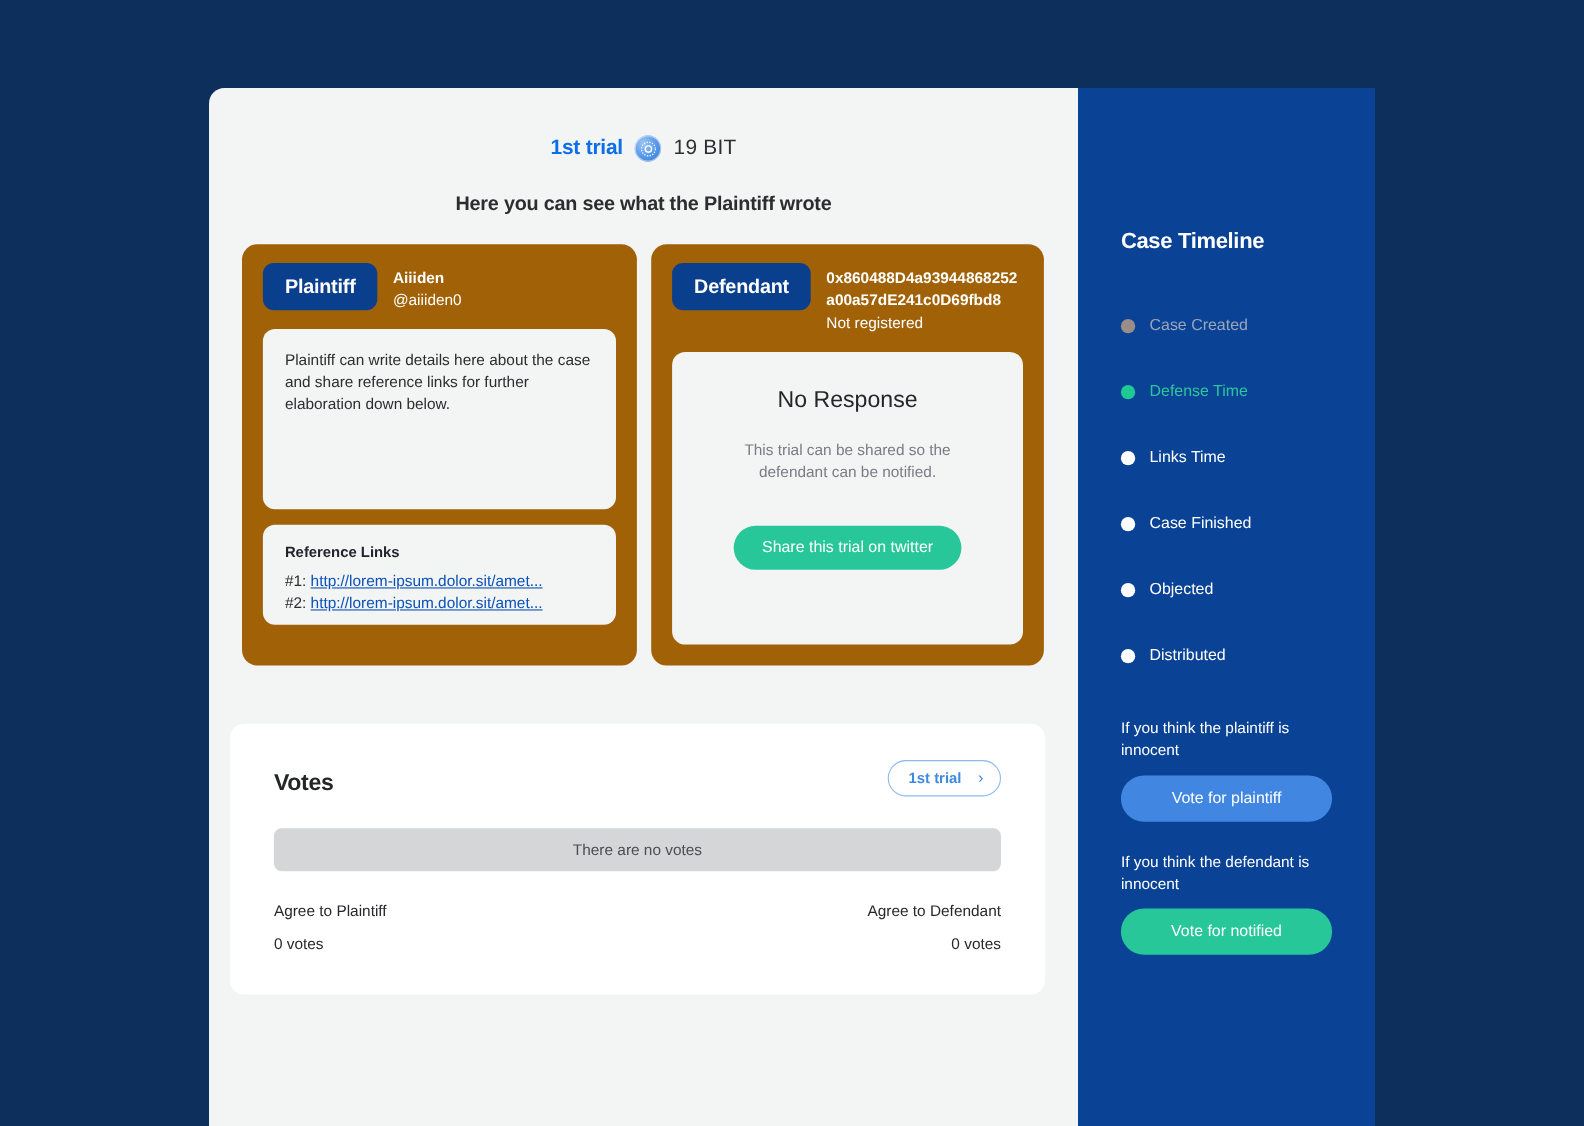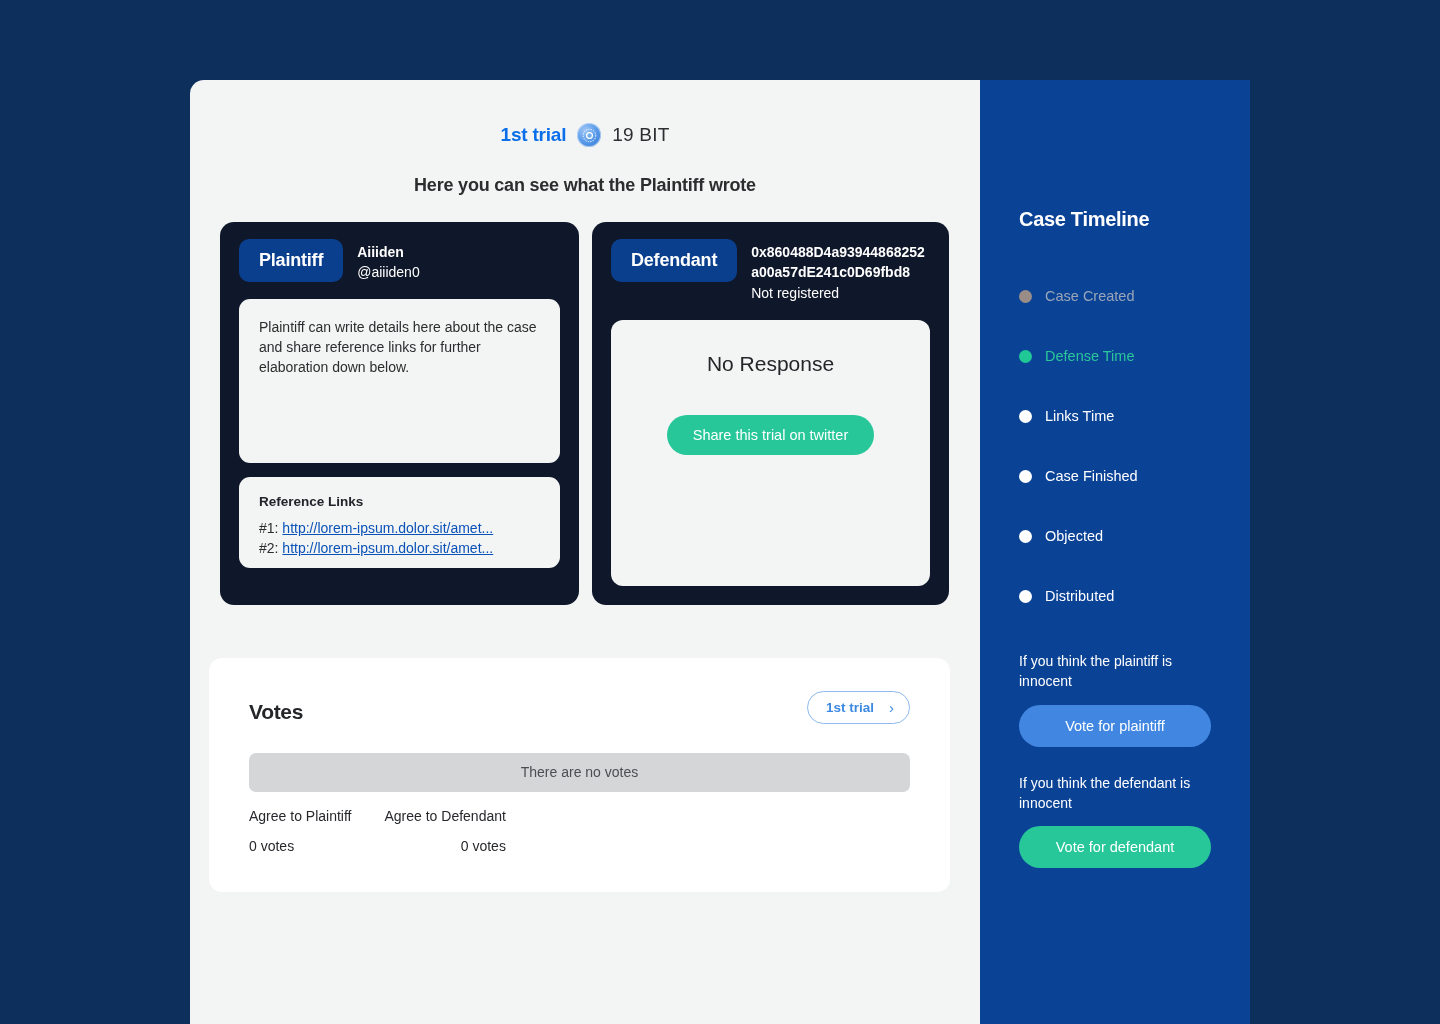--- a/index.html
+++ b/index.html
@@ -65,21 +65,21 @@
   }
 
   
   .parties {
     display:flex;
     gap:13px;
     padding:0 30px;
     margin-top:26px;
   }
   .party-card {
-    background:#0f172a;
+    background:#a16207;
     border-radius:14px;
     padding:17px 19px 19px;
     flex:1;
     min-width:0;
   }
   .party-card.plaintiff { width:359px; flex:0 0 359px; }
   .party-card.defendant { width:357px; flex:0 0 357px; }
 
   .party-head { display:flex; align-items:flex-start; gap:14px; }
   .party-badge {
@@ -184,23 +184,23 @@
   .vote-bar {
     margin-top:29px;
     background:#d4d6d8;
     border-radius:7px;
     height:39px;
     display:flex; align-items:center; justify-content:center;
     color:#4b4e52;
     font-size:14px;
   }
   .vote-legend {
-    margin-top:16px;
-    display:flex; 
-    font-size:14px; color:#26282c;gap:33px;
+    margin-top:28px;
+    display:flex; justify-content:space-between;
+    font-size:14px; color:#26282c;
   }
   .vote-legend .col.right { text-align:right; }
   .vote-legend .cnt { margin-top:14px; }
 
   
   .sidebar {
     width:270px;
     background:#0a4296;
     padding:128px 39px 0;
     color:#ffffff;
@@ -285,20 +285,21 @@
       <div class="party-card defendant">
         <div class="party-head">
           <span class="party-badge">Defendant</span>
           <div class="party-meta">
             <div class="addr">0x860488D4a93944868252a00a57dE241c0D69fbd8</div>
             <div class="status">Not registered</div>
           </div>
         </div>
         <div class="noresp">
           <h3>No Response</h3>
+          <p>This trial can be shared so the defendant can be notified.</p>
           <button class="share-btn">Share this trial on twitter</button>
         </div>
       </div>
 
     </div>
 
     <div class="votes-card">
       <div class="votes-top">
         <span class="votes-title">Votes</span>
         <button class="trial-pill">
@@ -350,17 +351,17 @@
       <span class="tl-dot"></span>
       <span class="tl-label">Distributed</span>
     </div>
 
     <div class="vote-block">
       <div class="vote-hint">If you think the plaintiff is innocent</div>
       <button class="vote-btn plaintiff">Vote for plaintiff</button>
     </div>
     <div class="vote-block">
       <div class="vote-hint">If you think the defendant is innocent</div>
-      <button class="vote-btn defendant">Vote for defendant</button>
+      <button class="vote-btn defendant">Vote for notified</button>
     </div>
   </div>
 
 </div>
 
 </body></html>

